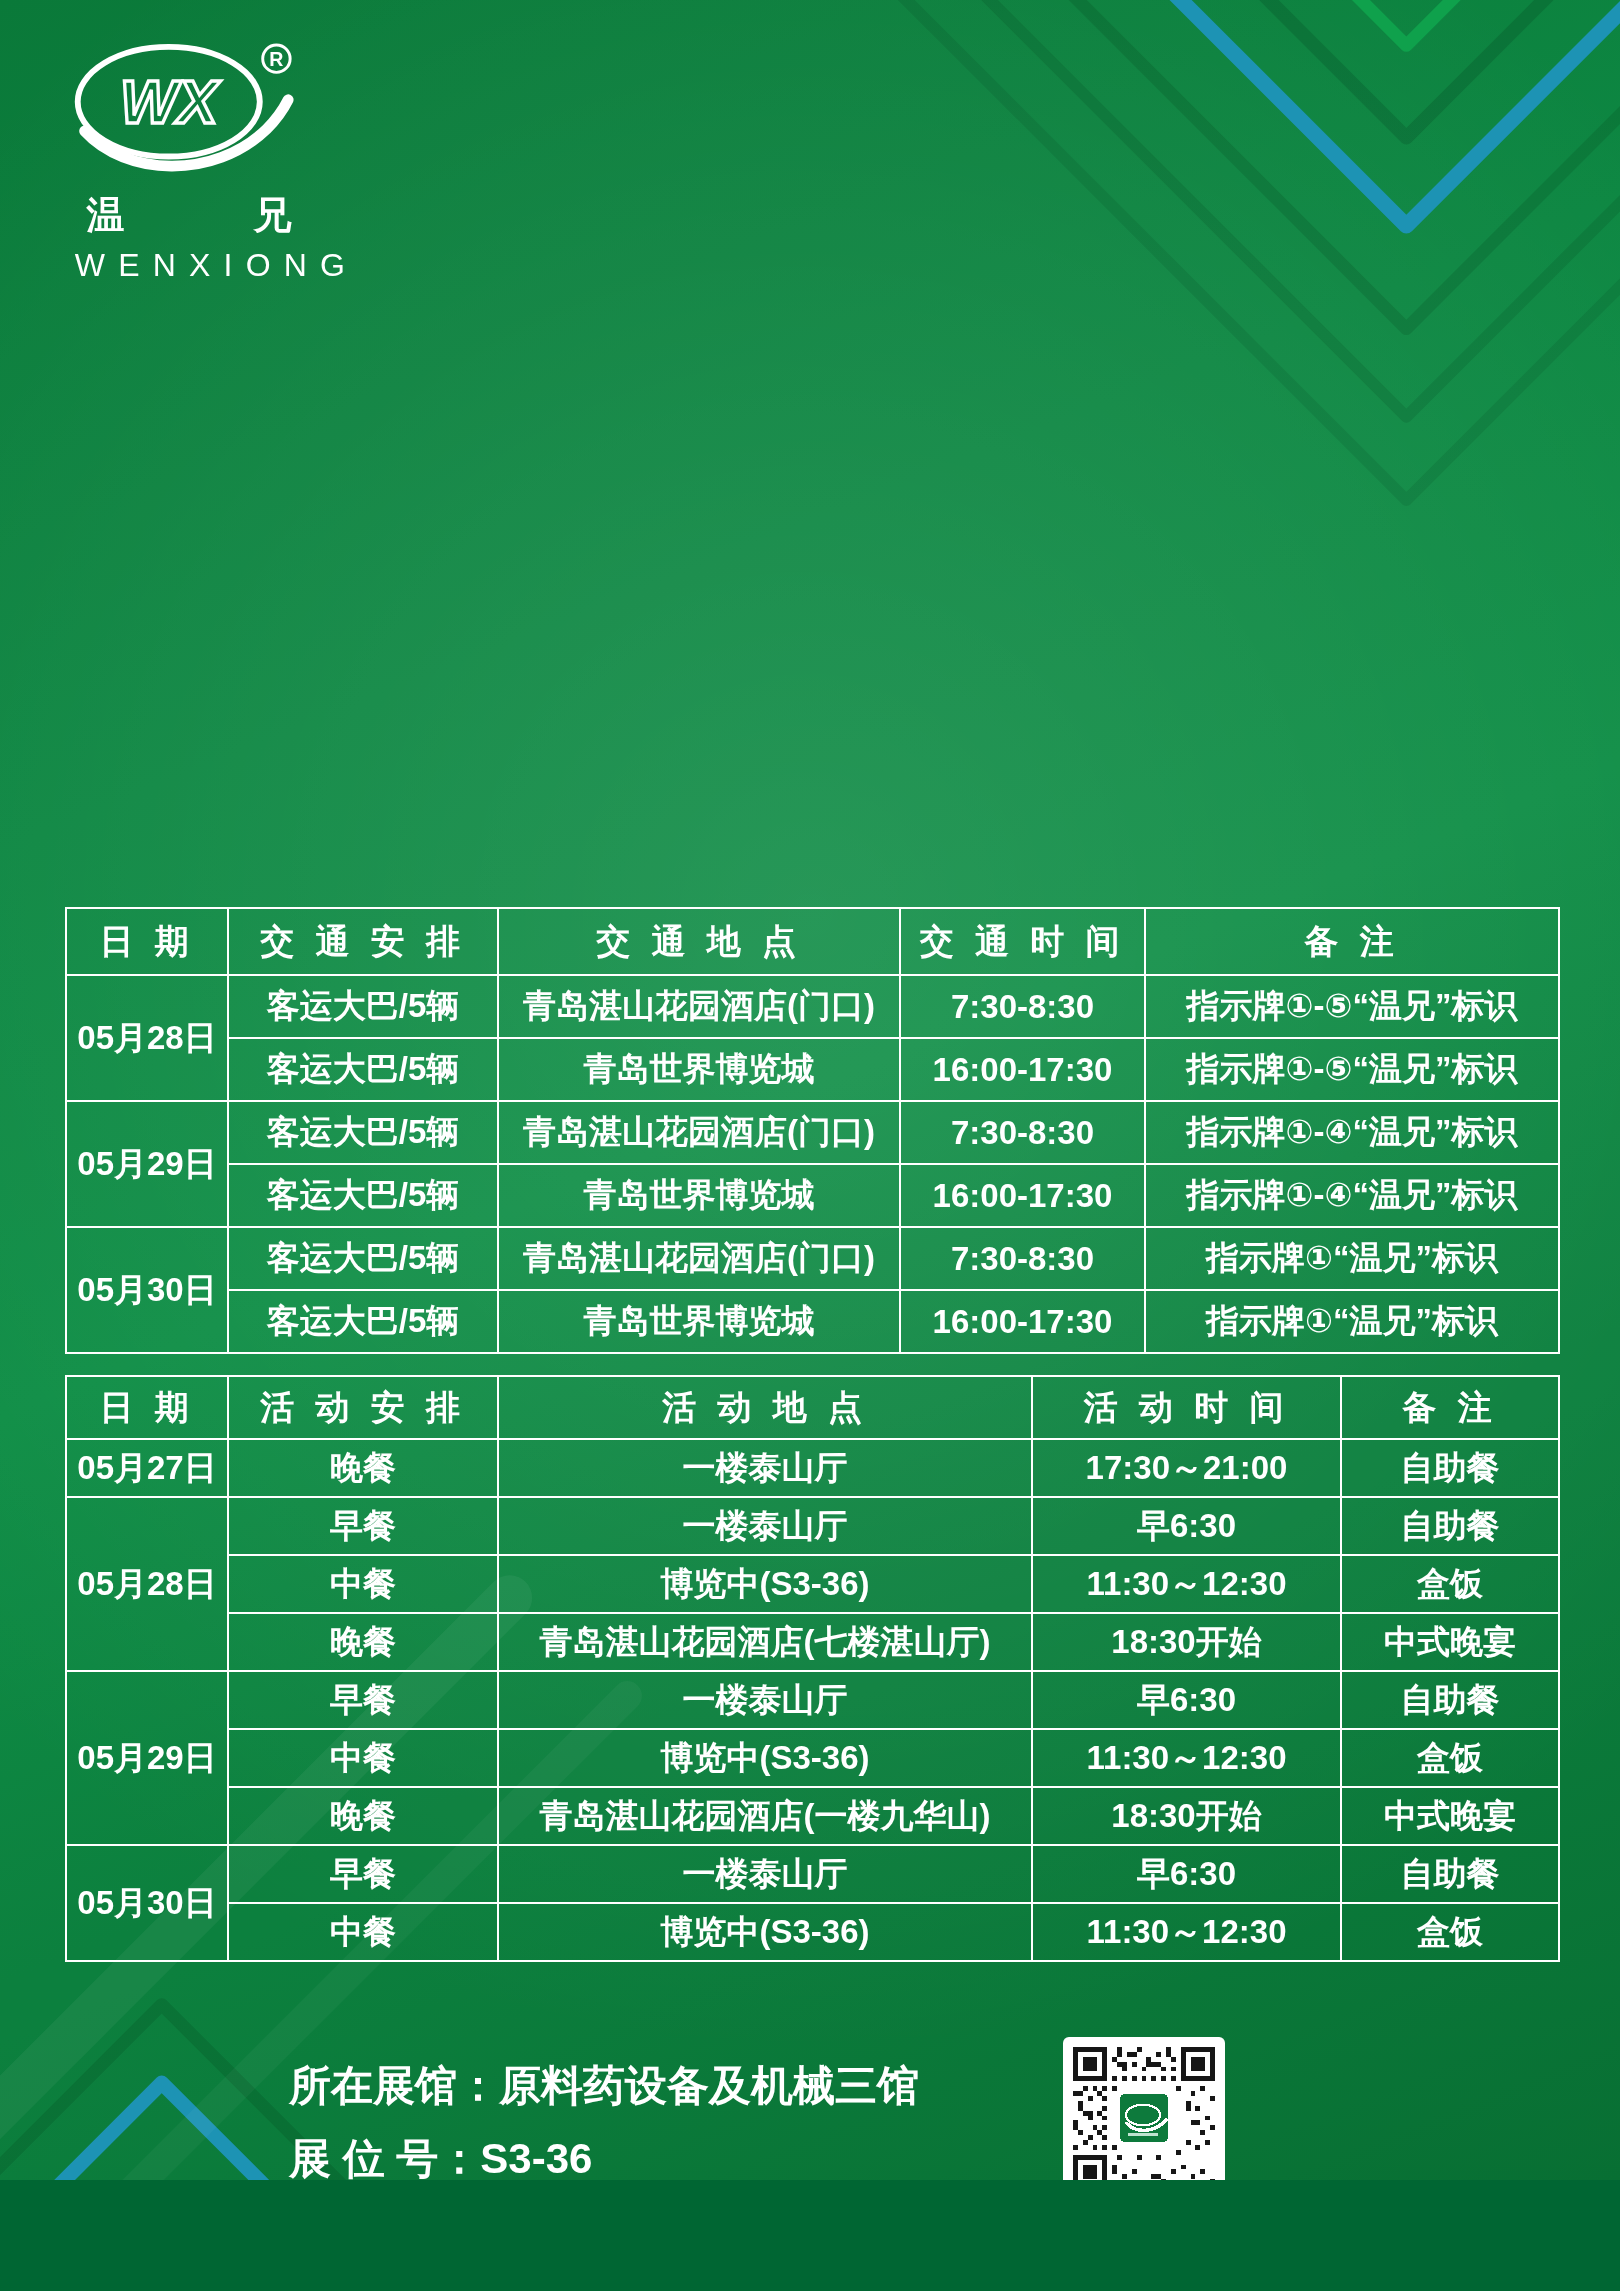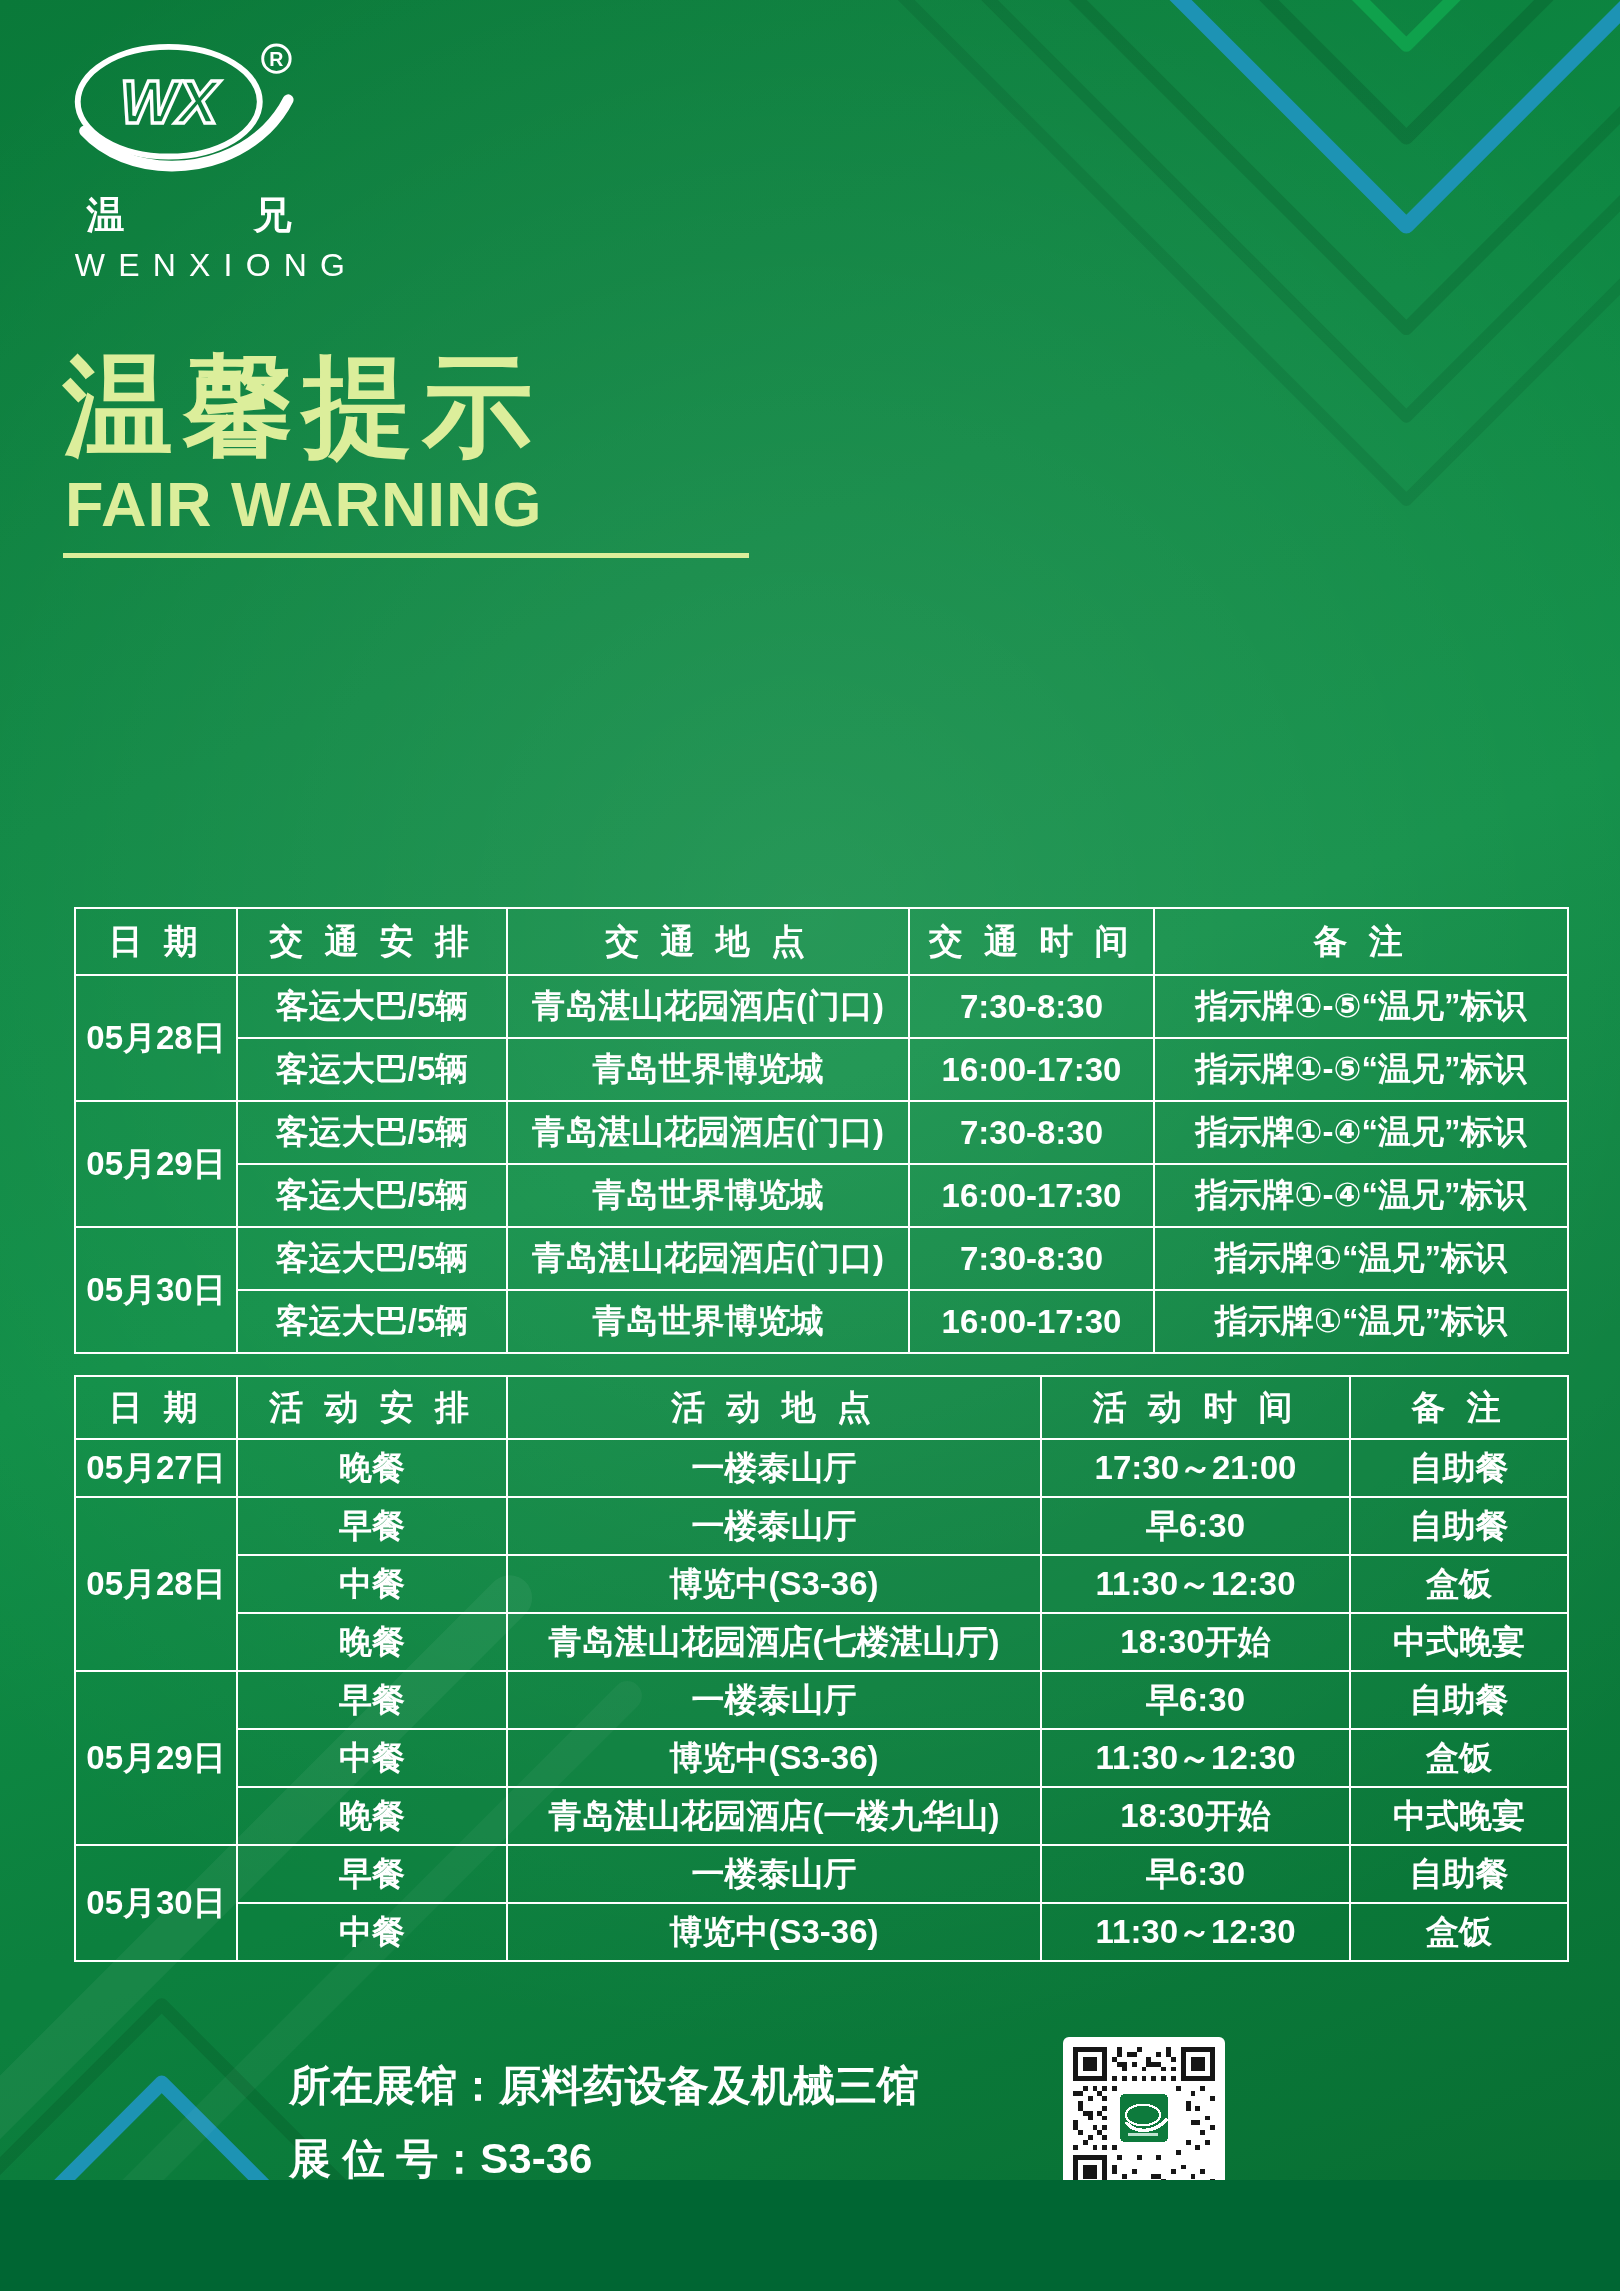--- a/index.html
+++ b/index.html
@@ -25,21 +25,21 @@
   .title-block{position:absolute;left:63px;top:341px}
   .title-cn{margin:0;font-size:110px;line-height:1.18;font-weight:900;letter-spacing:9.8px;color:#dcee9b}
   .title-en{margin:2px 0 0 2px;font-size:63px;line-height:1;font-weight:900;letter-spacing:1px;color:#dcee9b}
   .title-underline{margin-top:17.6px;width:686px;height:4.9px;background:#dcee9b}
 
   
   .greeting{position:absolute;left:63px;top:600px;font-size:54px;font-weight:800;line-height:89px}
   .greeting p{margin:0}
 
   
-  table.grid{position:absolute;left:74px;border-collapse:collapse;table-layout:fixed;width:1492px}
+  table.grid{position:absolute;left:65px;border-collapse:collapse;table-layout:fixed;width:1492px}
   table.grid th,table.grid td{
     border:2.9px solid #ffffff;
     text-align:center;vertical-align:middle;
     color:#fff;font-weight:700;font-size:33px;
     padding:0 3.9px;overflow:hidden;white-space:nowrap;
   }
   table.grid th{font-size:34px;letter-spacing:5.9px}
   table.transport{top:907px}
   table.transport th{height:65px}
   table.transport td{height:61px}
@@ -83,25 +83,20 @@
       <ellipse cx="106" cy="66" rx="93" ry="56" fill="none" stroke="#fff" stroke-width="6"></ellipse>
       <path d="M20 96 C 62 142 152 146 206 94 C 216 84 223 74 228 64" fill="none" stroke="#fff" stroke-width="11" stroke-linecap="round"></path>
       <text x="106" y="88" text-anchor="middle" font-size="62" font-style="italic" font-weight="900" fill="none" stroke="#fff" stroke-width="3.4" font-family="Liberation Sans, sans-serif">WX</text>
       <circle cx="216" cy="22" r="14" fill="none" stroke="#fff" stroke-width="3"></circle>
       <text x="216" y="30" text-anchor="middle" font-size="20" font-weight="700" fill="#fff" font-family="Liberation Sans, sans-serif">R</text>
     </svg>
     <div class="logo-cn">温兄</div>
     <div class="logo-en">WENXIONG</div>
   </div>
 
-  <div class="title-block">
-    <h1 class="title-cn">温馨提示</h1>
-    <h2 class="title-en">FAIR WARNING</h2>
-    <div class="title-underline"></div>
-  </div>
 
 
   <table class="grid transport">
     <colgroup>
       <col style="width:162px">
         <col style="width:270px">
         <col style="width:402px">
       <col style="width:245px">
         <col style="width:414px">
     </colgroup>

